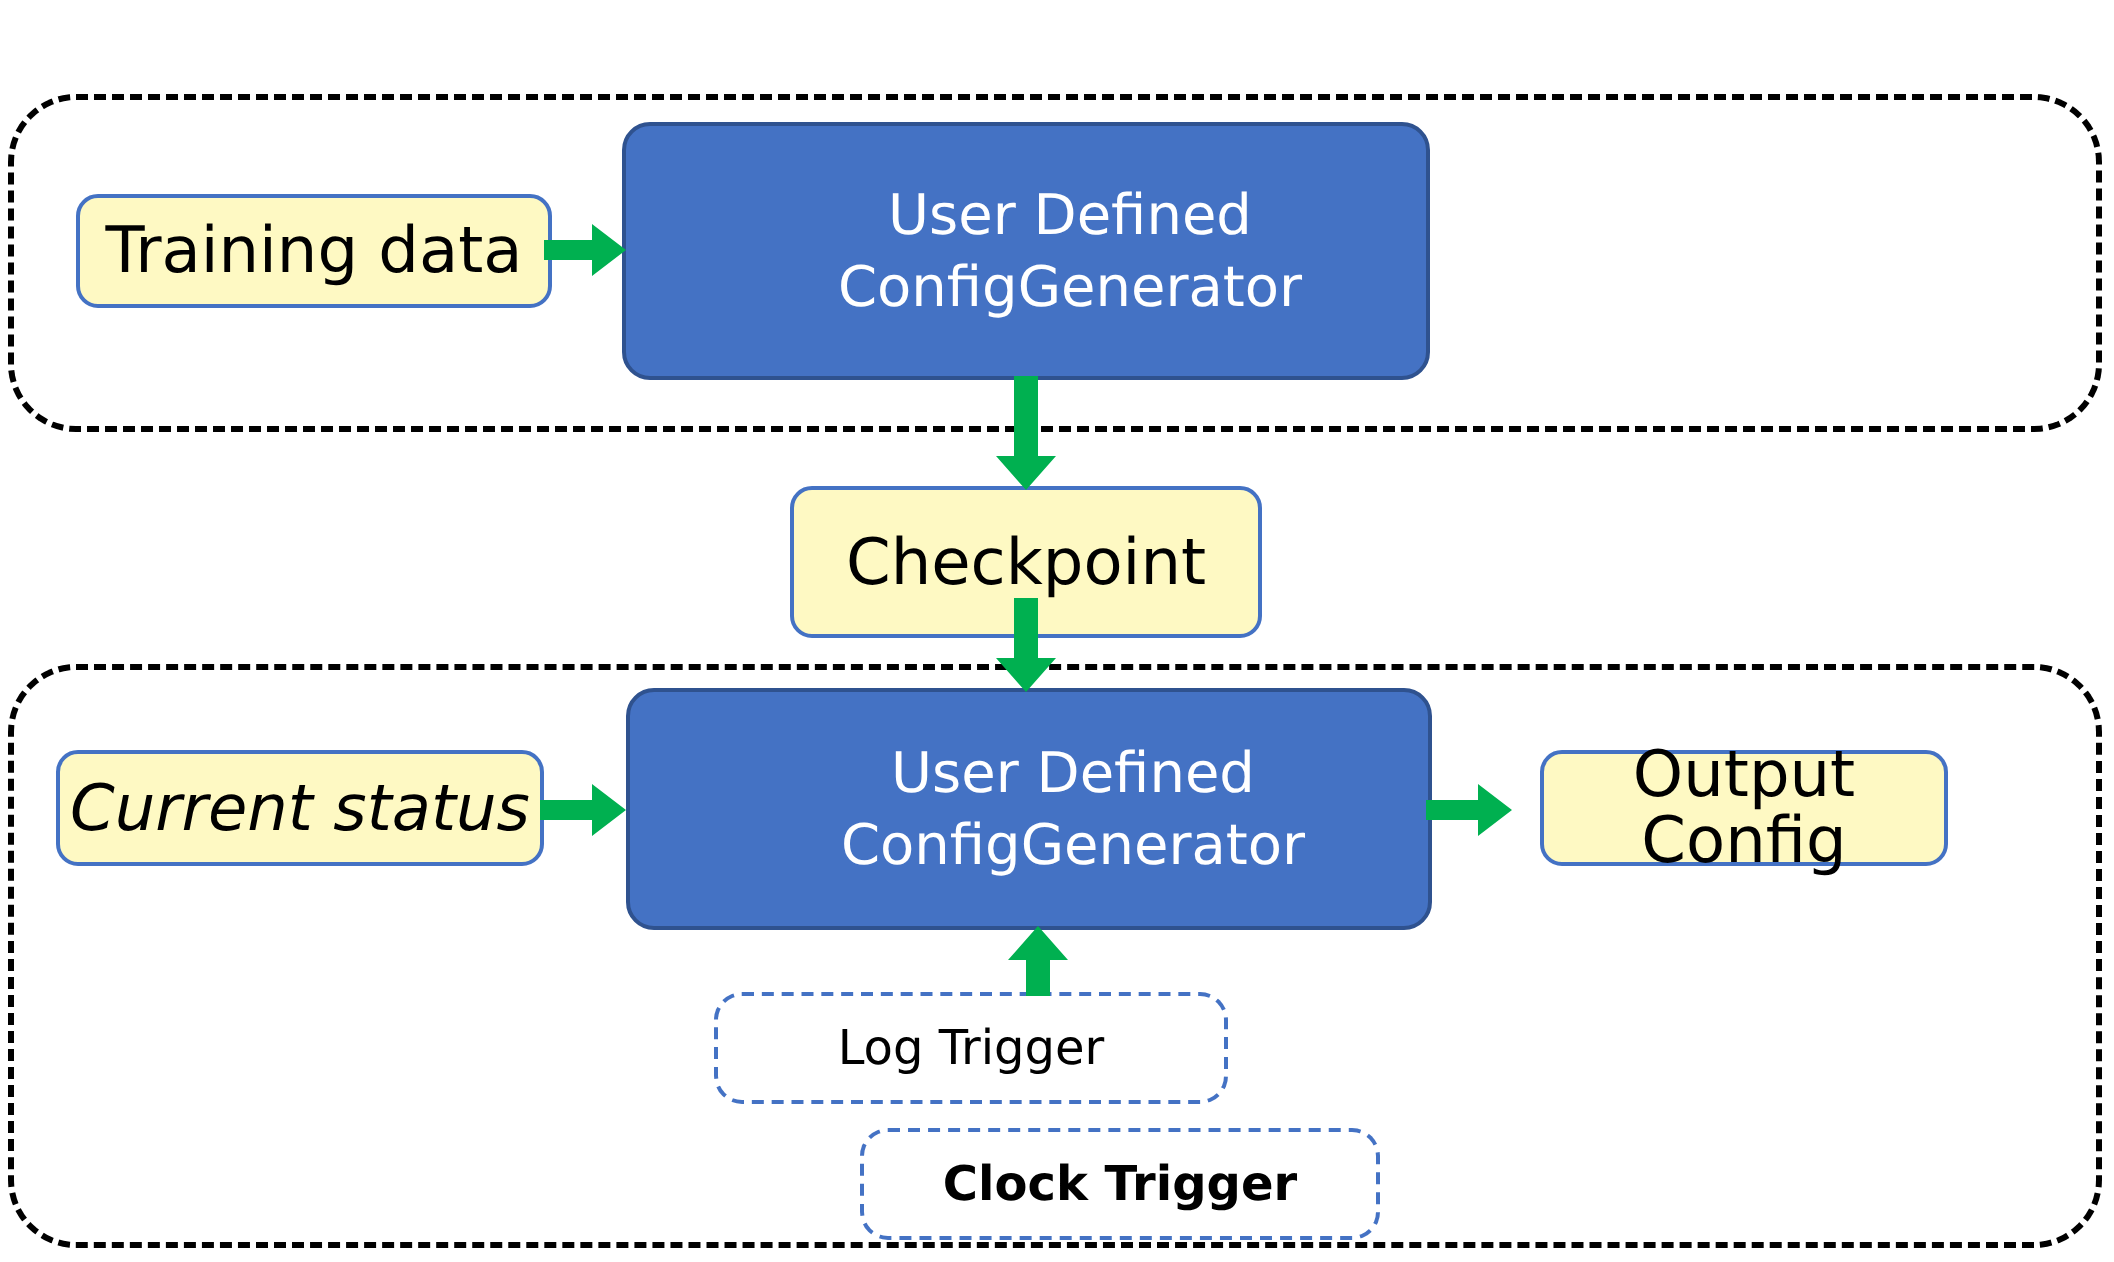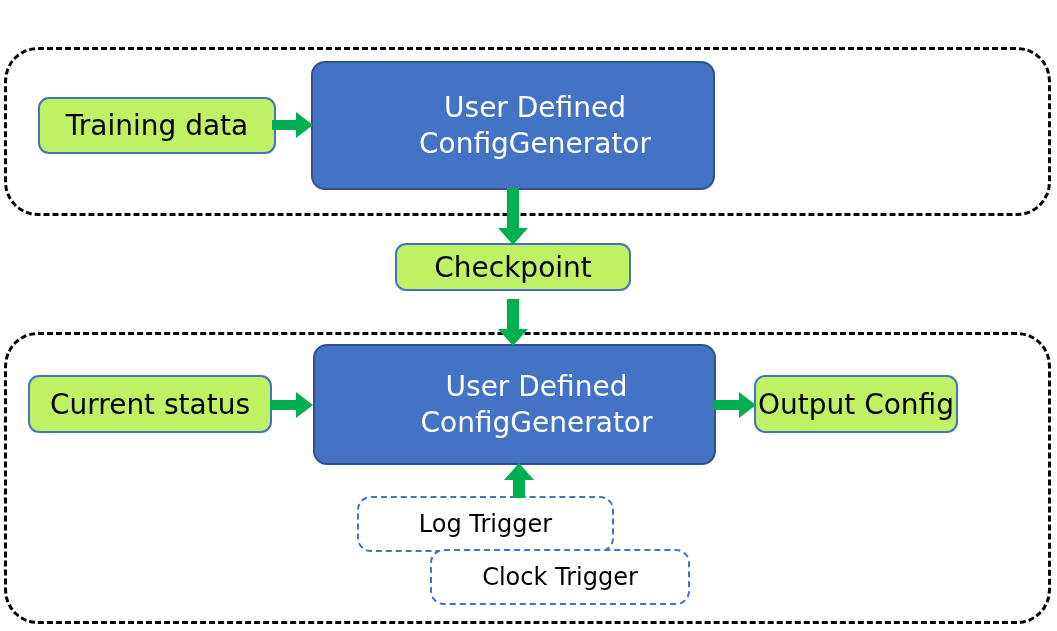--- a/index.html
+++ b/index.html
@@ -46,25 +46,25 @@
     position: absolute;
     box-sizing: border-box;
     display: flex;
     align-items: center;
     justify-content: center;
     text-align: center;
   }
 
   
   .node-plain {
-    background: #bef264;
+    background: #fef9c3;
     border: 2px solid #4472C4;
     border-radius: 11px;
     color: #000000;
-    font-size: 28px;
+    font-size: 32px;
     line-height: 33px;
   }
 
   
   .node-process {
     background: #4472C4;
     border: 2px solid #2F528F;
     border-radius: 14px;
     color: #ffffff;
     font-size: 28px;
@@ -79,26 +79,26 @@
     border: 2px dashed #4472C4;
     border-radius: 14px;
     color: #000000;
     font-size: 24px;
     line-height: 33px;
   }
 
   
   #node-training-data   { left: 38px;  top: 97px;  width: 238px; height: 57px; }
   #node-train-generator { left: 311px; top: 61px;  width: 404px; height: 129px; z-index: 3; }
-  #node-checkpoint      { left: 395px; top: 243px; width: 236px; height: 48px; z-index: 4; }
-  #node-current-status  { left: 28px;  top: 375px; width: 244px; height: 58px; }
+  #node-checkpoint      { left: 395px; top: 243px; width: 236px; height: 76px; z-index: 4; }
+  #node-current-status  { left: 28px;  top: 375px; width: 244px; height: 58px; font-style: italic; }
   #node-infer-generator { left: 313px; top: 344px; width: 403px; height: 121px; z-index: 3; }
-  #node-output-config   { left: 754px; top: 375px; width: 204px; height: 58px; }
+  #node-output-config   { left: 770px; top: 375px; width: 204px; height: 58px; }
   #node-log-trigger     { left: 357px; top: 496px; width: 257px; height: 56px; z-index: 2; }
-  #node-clock-trigger   { left: 430px; top: 549px; width: 260px; height: 56px; z-index: 3; }
+  #node-clock-trigger   { left: 430px; top: 564px; width: 260px; height: 56px; z-index: 3; font-weight: bold; }
 
   
   .arrow {
     position: absolute;
     z-index: 5;
   }
   .arrow svg { display: block; }
 
   #arrow-train-in    { left: 272px; top: 110px; }
   #arrow-train-down  { left: 497px; top: 188px; }

